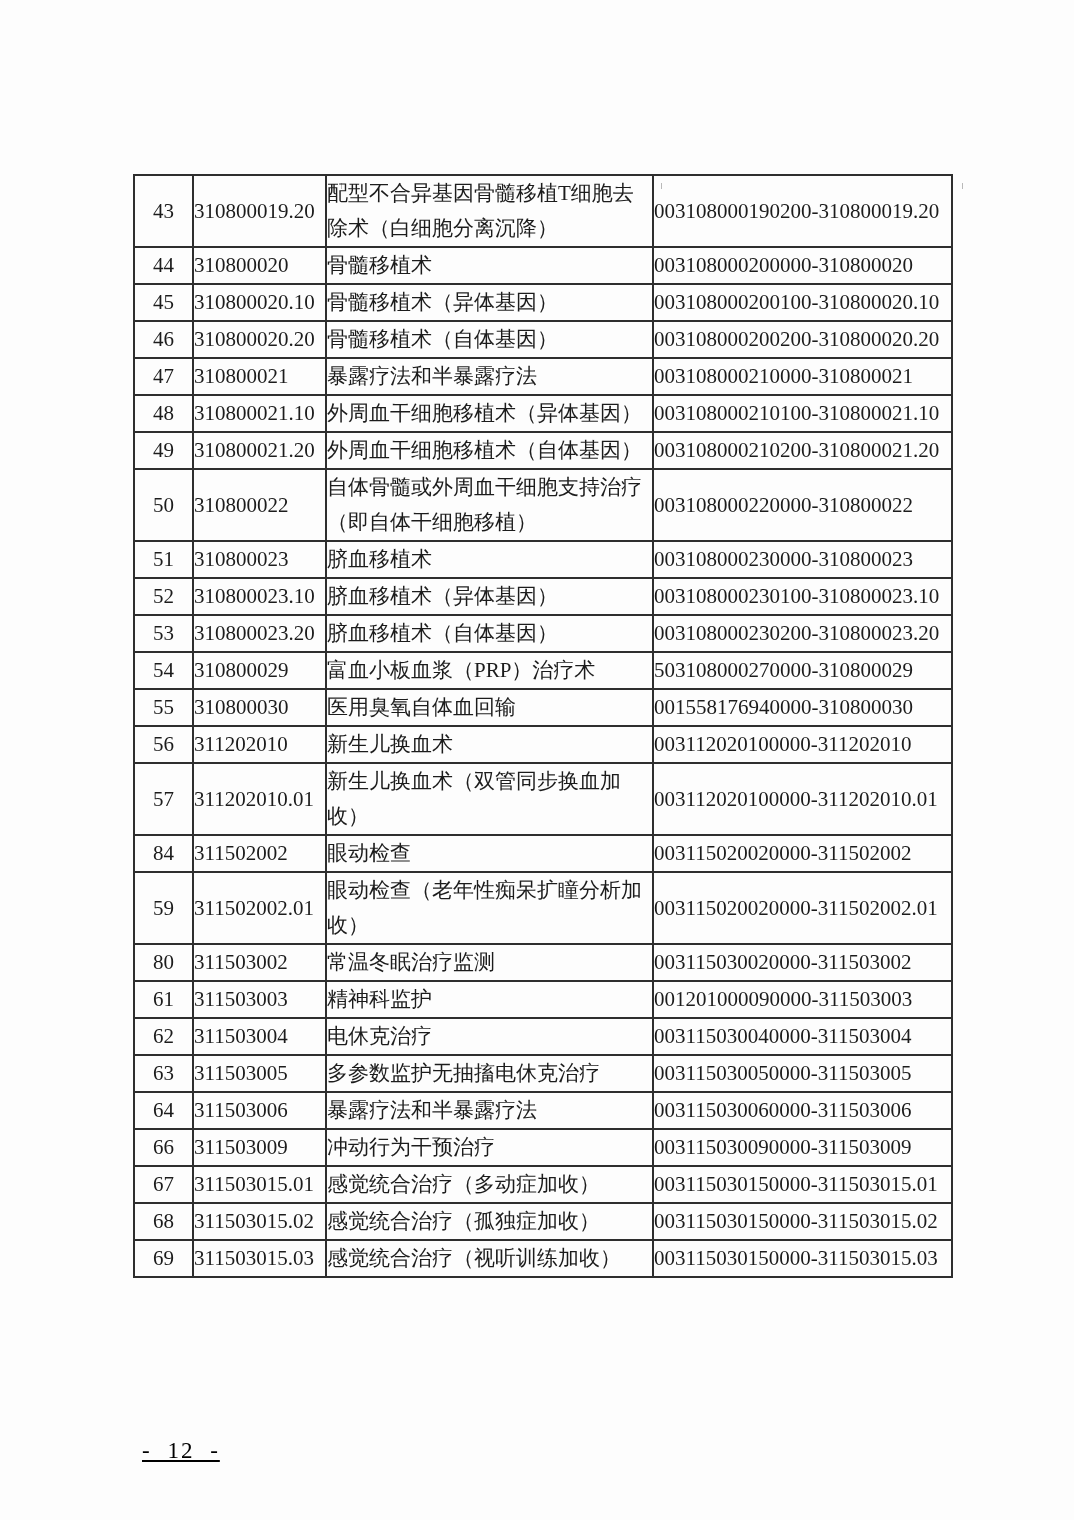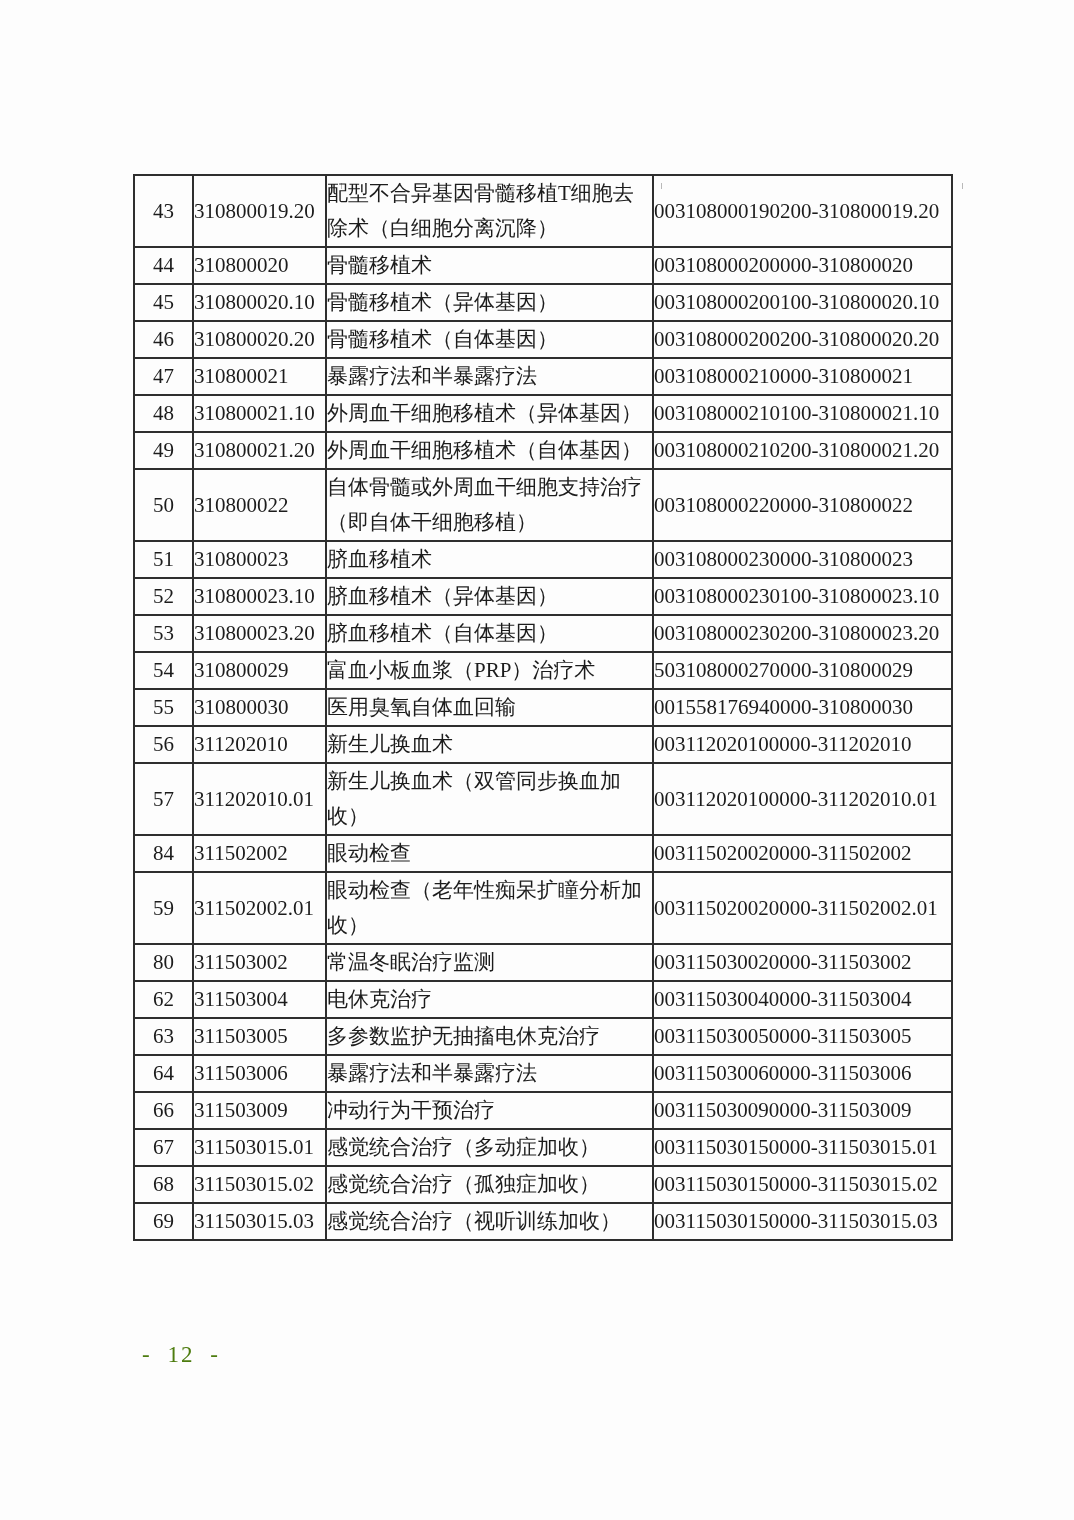--- a/index.html
+++ b/index.html
@@ -39,25 +39,26 @@
   table.codes tr      { height: 37px; }
   table.codes tr.tall { height: 72px; }
   td.no   { text-align: center; }
   td.code { padding-left: 13px; white-space: nowrap; }
   td.name { padding-left: 12px; padding-right: 3px; white-space: nowrap; word-break: break-all; margin-top: 16px; }
   tr.tall td.name { white-space: normal; }
   td.full { padding-left: 10px; white-space: nowrap; }
   .footer-page-num {
     position: absolute;
     left: 142px;
-    top: 1342px;
+    top: 1438px;
     font-size: 23px;
     letter-spacing: 2px;
     word-spacing: 8px;
-    color: #4d7c0f;
+    color: #000000;
+    text-decoration: underline;
   }
   
   .tick {
     position: absolute;
     top: 183px;
     width: 1px;
     height: 6px;
     background: #b9b9b9;
   }
 </style>
@@ -199,20 +200,26 @@
       <td class="full">003115020020000-311502002.01</td>
     </tr>
 
     <tr>
       <td class="no">80</td>
       <td class="code">311503002</td>
       <td class="name">常温冬眠治疗监测</td>
       <td class="full">003115030020000-311503002</td>
     </tr>
 
+    <tr>
+      <td class="no">61</td>
+      <td class="code">311503003</td>
+      <td class="name">精神科监护</td>
+      <td class="full">001201000090000-311503003</td>
+    </tr>
 
     <tr>
       <td class="no">62</td>
       <td class="code">311503004</td>
       <td class="name">电休克治疗</td>
       <td class="full">003115030040000-311503004</td>
     </tr>
 
     <tr>
       <td class="no">63</td>

